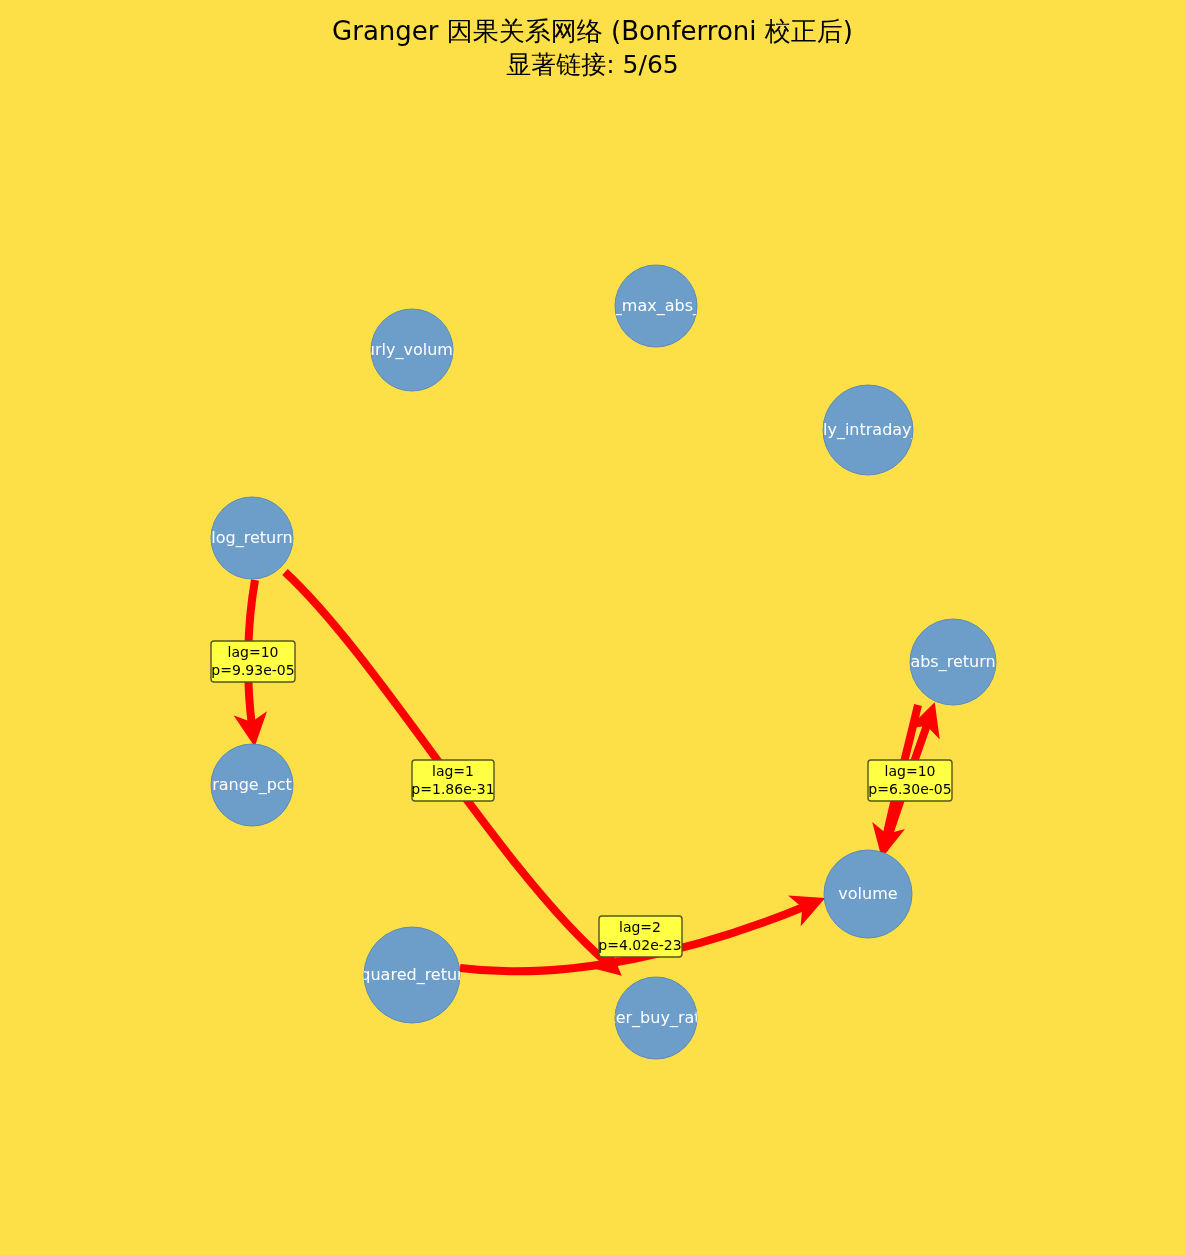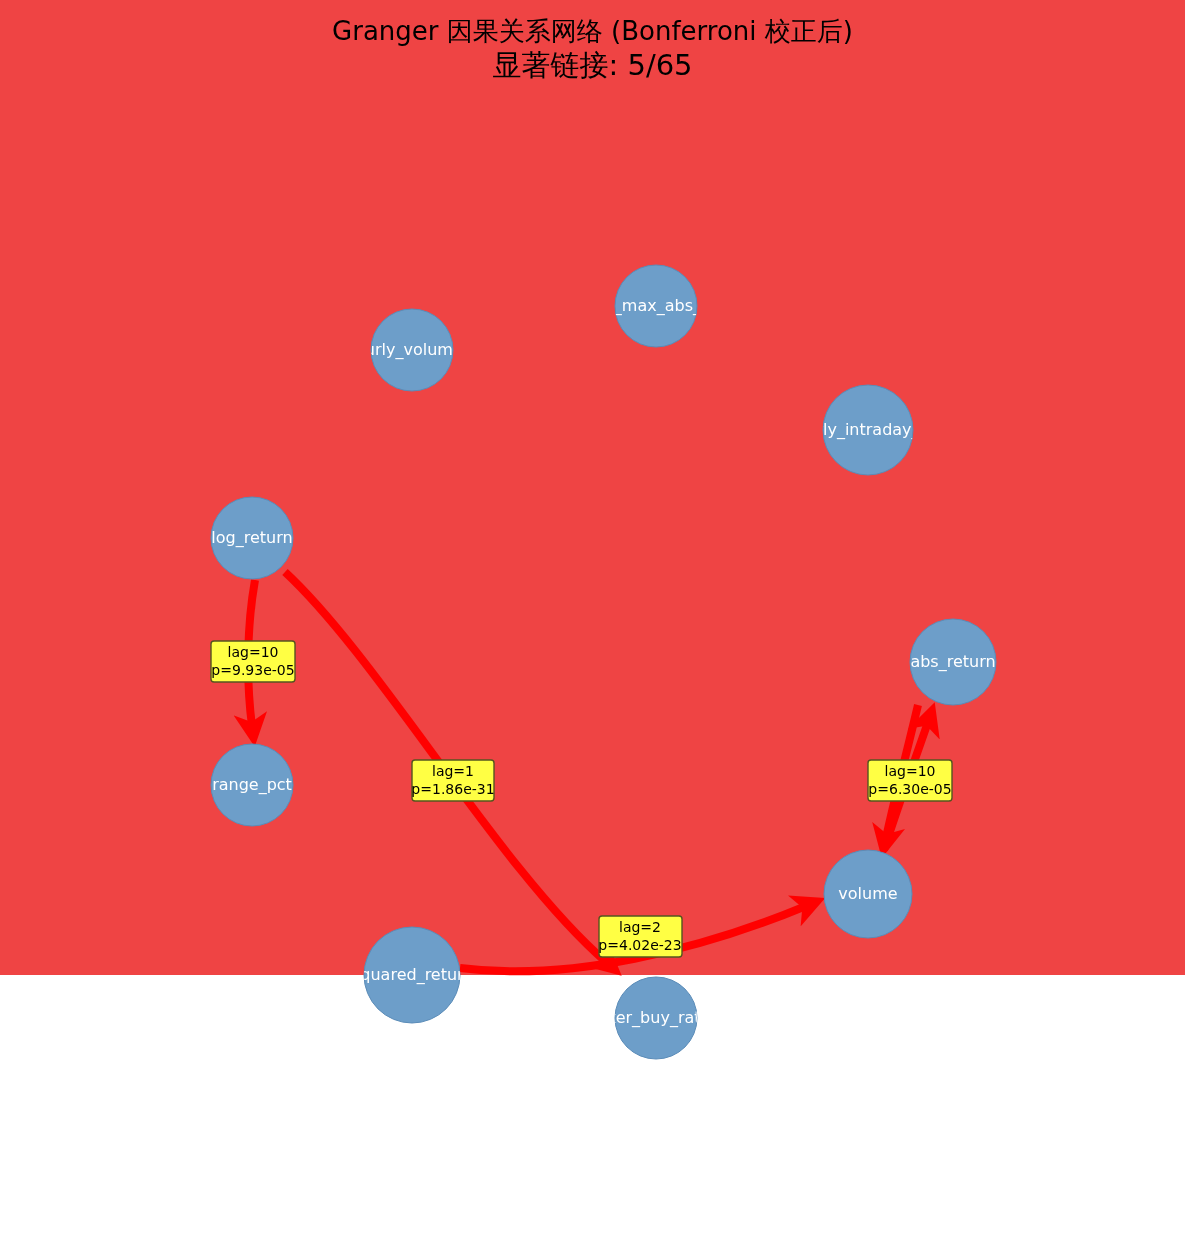--- a/index.html
+++ b/index.html
@@ -10,38 +10,38 @@
   body {
     width: 1185px;
     height: 1255px;
     font-family: "DejaVu Sans", "Liberation Sans", sans-serif;
     overflow: hidden;
     position: relative;
   }
   #figure {
     position: relative;
     width: 1185px;
-    height: 975px;
-    background: #ef4444;
+    height: 1255px;
+    background: #fde047;
   }
   .title-block {
     position: absolute;
     top: 14px;
     left: 0;
     width: 1185px;
     text-align: center;
     color: #000000;
   }
   .title-line1 {
     font-size: 26px;
     line-height: 34px;
     white-space: nowrap;
   }
   .title-line2 {
-    font-size: 29px;
+    font-size: 25px;
     line-height: 34px;
     white-space: nowrap;
   }
   svg.graph {
     position: absolute;
     top: 0;
     left: 0;
     width: 1185px;
     height: 1255px;
   }

